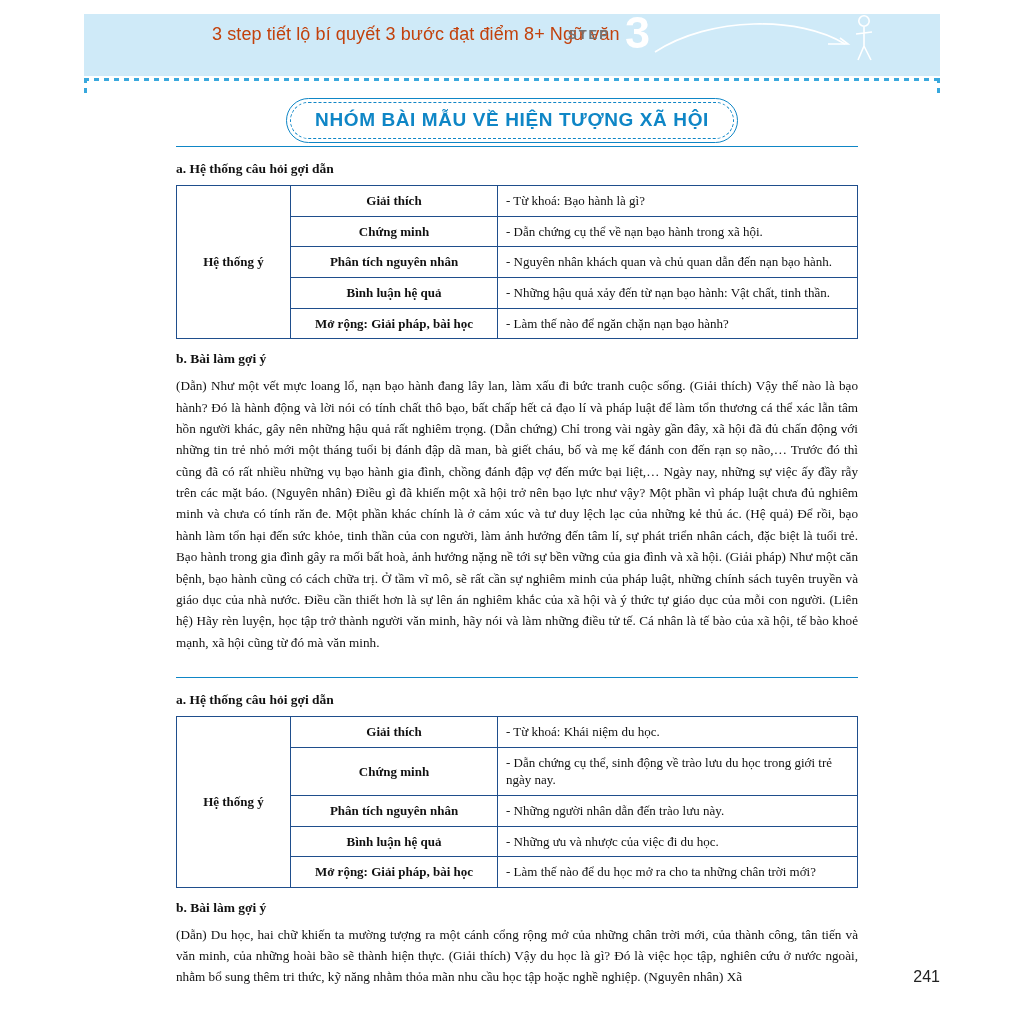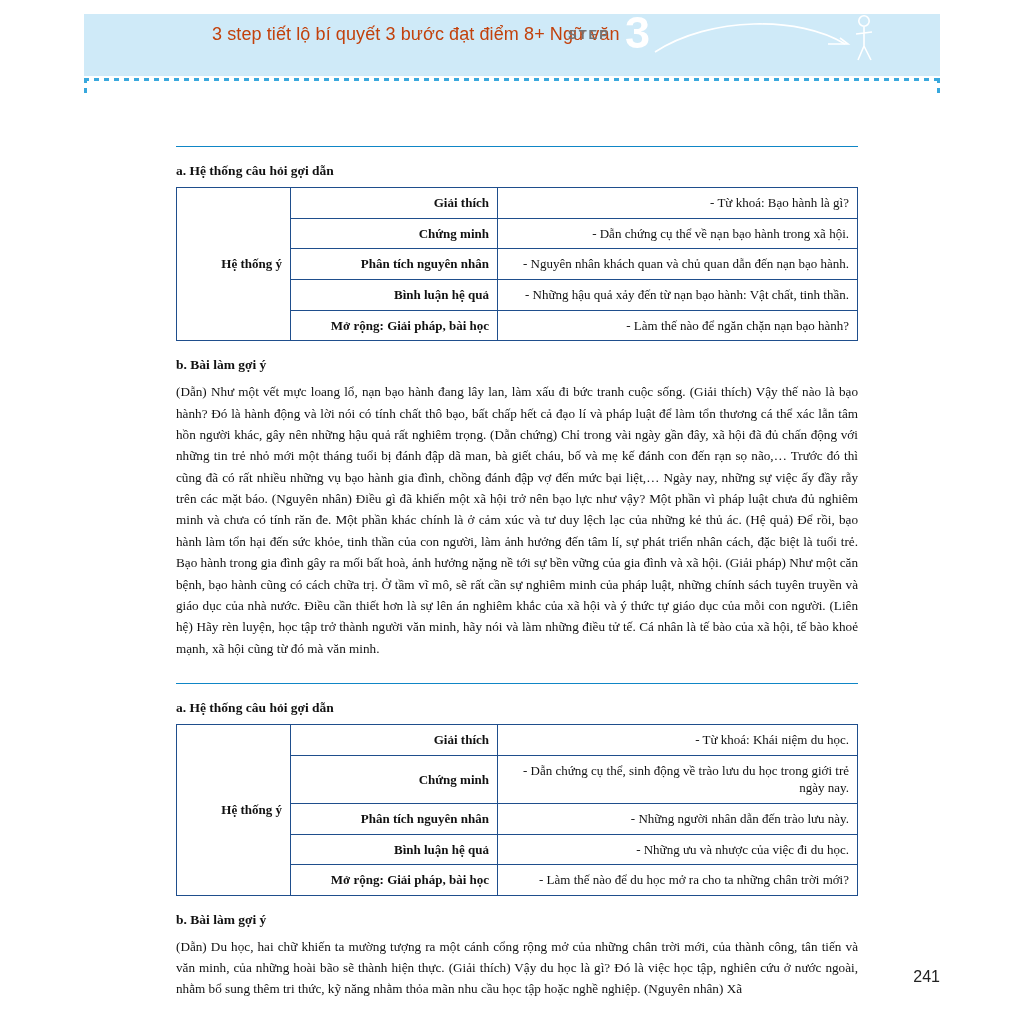--- a/index.html
+++ b/index.html
@@ -137,36 +137,35 @@
   .sec-rule {
     height: 1.4px;
     background: #0f86c6;
     width: 682px;
     margin-bottom: 14px;
   }
   .sub-title {
     font-family: "Liberation Serif", serif;
     font-weight: bold;
     font-size: 13.5px;
-    margin: 16px 0 8px 0;
+    margin: 8px 0 8px 0;
   }
 
   table.tbl {
     border-collapse: collapse;
     width: 682px;
     margin: 0 0 12px 0;
     table-layout: fixed;
   }
   table.tbl td {
     border: 1px solid #1f4e8c;
     padding: 6px 8px;
     font-size: 13px;
     vertical-align: middle;
     line-height: 1.35;
-    text-align: right;
   }
   td.cat {
     width: 97px;
     text-align: center;
     font-weight: bold;
   }
   td.row-label {
     width: 190px;
     text-align: center;
     font-weight: bold;
@@ -208,20 +207,25 @@
     <path d="M5 42 C60 6, 150 6, 195 34" stroke="#ffffff" stroke-width="1.6" fill="none"></path>
     <path d="M178 34 L198 34 L190 28" stroke="#ffffff" stroke-width="1.6" fill="none"></path>
     <circle cx="214" cy="11" r="5.2" stroke="#ffffff" stroke-width="1.6" fill="none"></circle>
     <path d="M214 17 L214 36 M206 24 L222 22 M214 36 L208 50 M214 36 L221 50" stroke="#ffffff" stroke-width="1.6" fill="none"></path>
   </svg>
 
   <div class="dash-row"></div>
   <div class="dash-left"></div>
   <div class="dash-right"></div>
 
+  <div class="title-wrap">
+    <div class="title-pill">
+      <div class="title-pill-inner">NHÓM BÀI MẪU VỀ HIỆN TƯỢNG XÃ HỘI</div>
+    </div>
+  </div>
 
   <div class="content">
 
     <div>
       <div class="sec-rule"></div>
       <div class="sub-title">a. Hệ thống câu hỏi gợi dẫn</div>
 
       <table class="tbl">
         <tbody>
             <tr>

